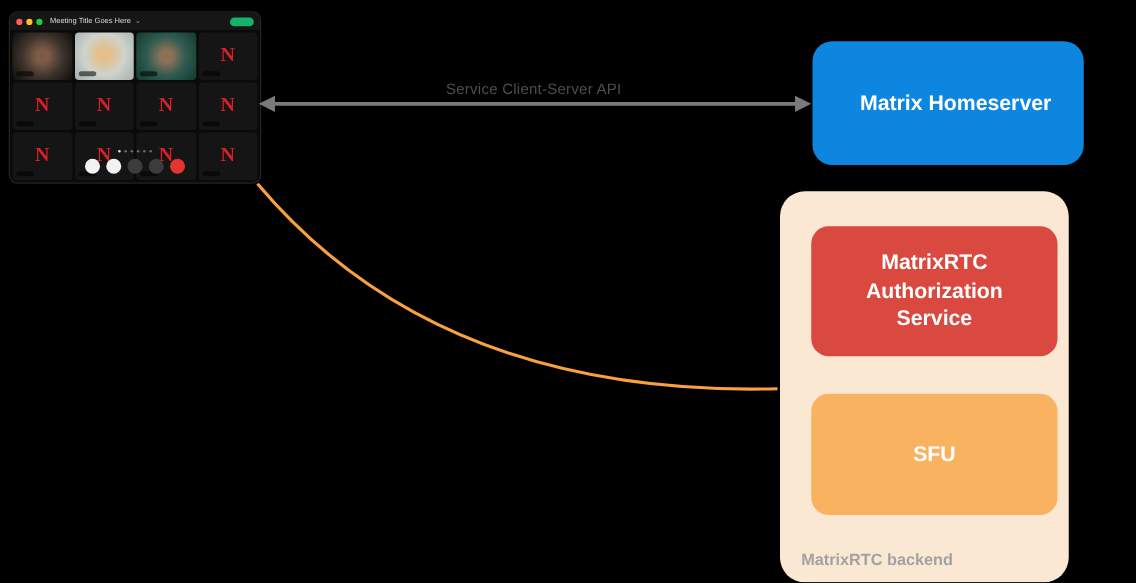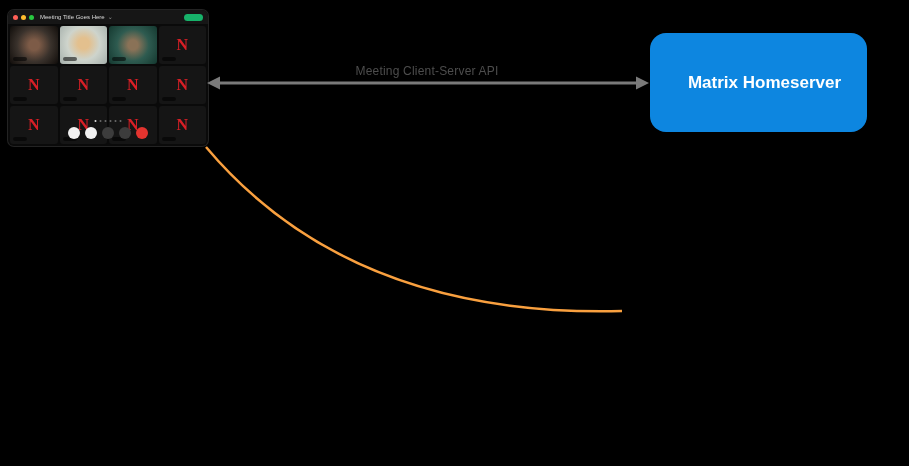--- a/index.html
+++ b/index.html
@@ -140,20 +140,29 @@
 
   <svg class="overlay" width="909" height="466" viewBox="0 0 909 466">
     <g>
       <line x1="218" y1="83" x2="638" y2="83" stroke="#7a7a7a" stroke-width="3"></line>
       <polygon points="207,83 220,76.5 220,89.5" fill="#7a7a7a"></polygon>
       <polygon points="649,83 636,76.5 636,89.5" fill="#7a7a7a"></polygon>
     </g>
     <path d="M 206 147 Q 350 318 622 311" stroke="#f9a03f" stroke-width="2.5" fill="none"></path>
   </svg>
 
-  <div class="arrow-label">Meeting Client-Server API</div>
+  <div class="arrow-label">Service Client-Server API</div>
 
   <div class="homeserver">
     <span>Matrix Homeserver</span>
   </div>
 
+  <div class="backend">
+    <div class="auth-box">
+      <span class="lbl">MatrixRTC Authorization Service</span>
+    </div>
+    <div class="sfu-box">
+      <span>SFU</span>
+    </div>
+    <div class="backend-label">MatrixRTC backend</div>
+  </div>
 
 </div>
 
 </body></html>

